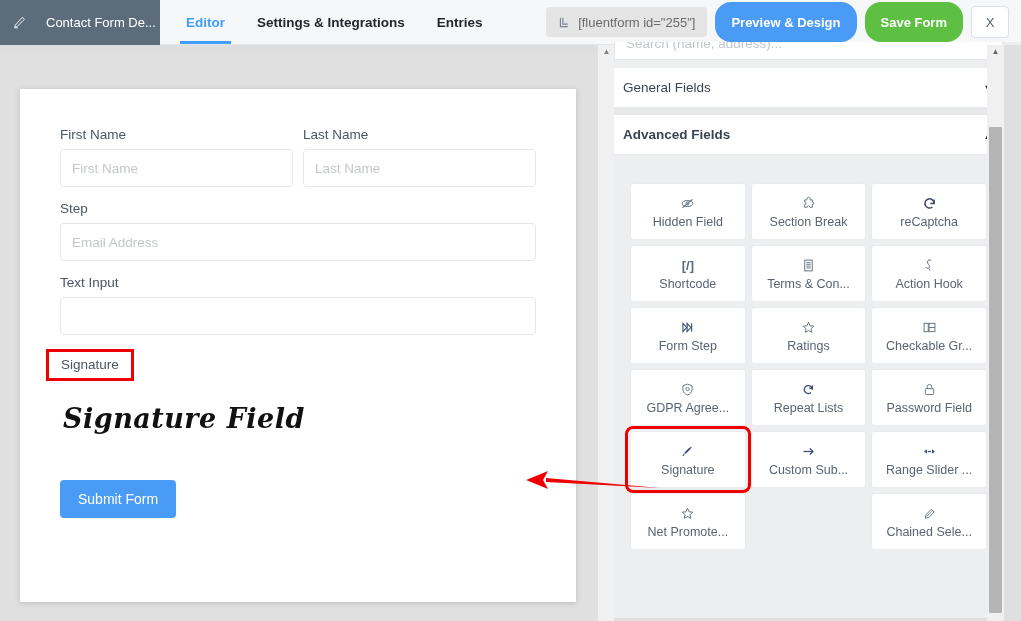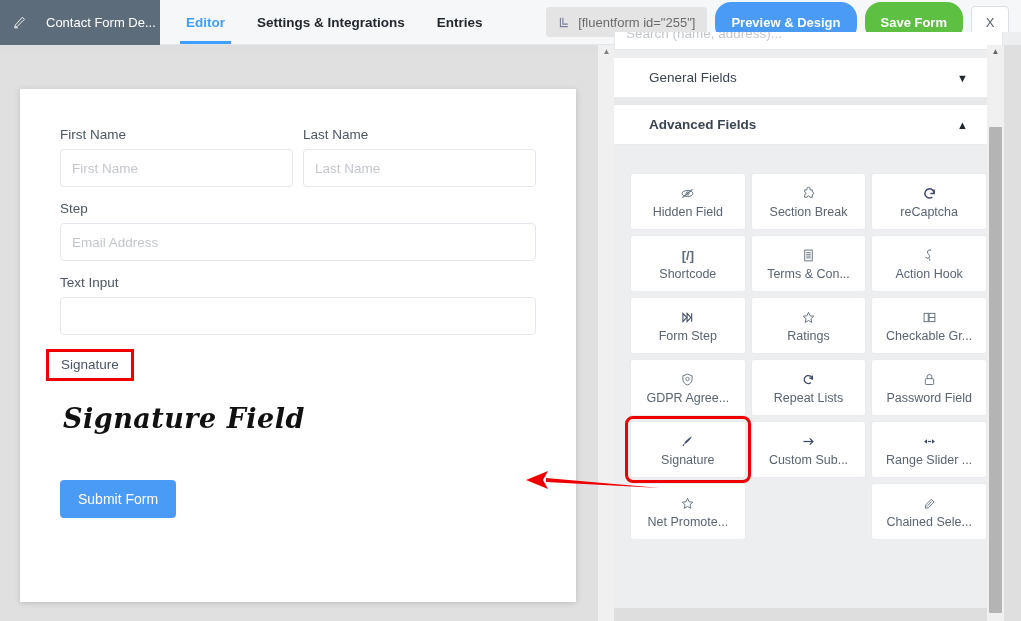--- a/index.html
+++ b/index.html
@@ -142,41 +142,41 @@
     background: #f0f0f0;
     border-left: 1px solid #e0e0e0;
   }
   .mid-scroll .arrow-up {
     position: absolute; top: 2px; left: 0; width: 17px;
     text-align: center; font-size: 8px; color: #808080;
   }
 
   
   .right-panel {
-    position: absolute; top: 32px; left: 614px;
+    position: absolute; top: 42px; left: 614px;
     width: 407px; height: 576px;
     background: #eceef0;
     overflow: hidden;
   }
   .search-wrap {
     position: absolute; top: -16px; left: 0;
     width: 389px; height: 34px;
     background: #fff;
     border: 1px solid #e4e7ec;
     display: flex; align-items: center;
     padding: 0 11px;
   }
   .search-wrap .ph { font-size: 13.5px; color: #c3c7cc; }
   .panel-sections { position: absolute; top: 26px; left: 0; width: 389px; }
   .accordion-head {
     background: #fff;
     border-bottom: 1px solid #e9ebee;
     height: 40px;
     display: flex; align-items: center; justify-content: space-between;
-    padding: 0 35px;
+    padding: 0 9px;
     cursor: pointer;
   }
   .accordion-head .ttl { font-size: 13.5px; color: #3a4452; }
   .accordion-head.open .ttl { font-weight: bold; }
   .chev { font-size: 11px; color: #23282d; font-weight: bold; }
   .sec-gap { height: 7px; background: #e6e8ea; }
   .field-grid {
     background: #eceef0;
     padding: 28px 16px 12px 16px;
     display: grid;

